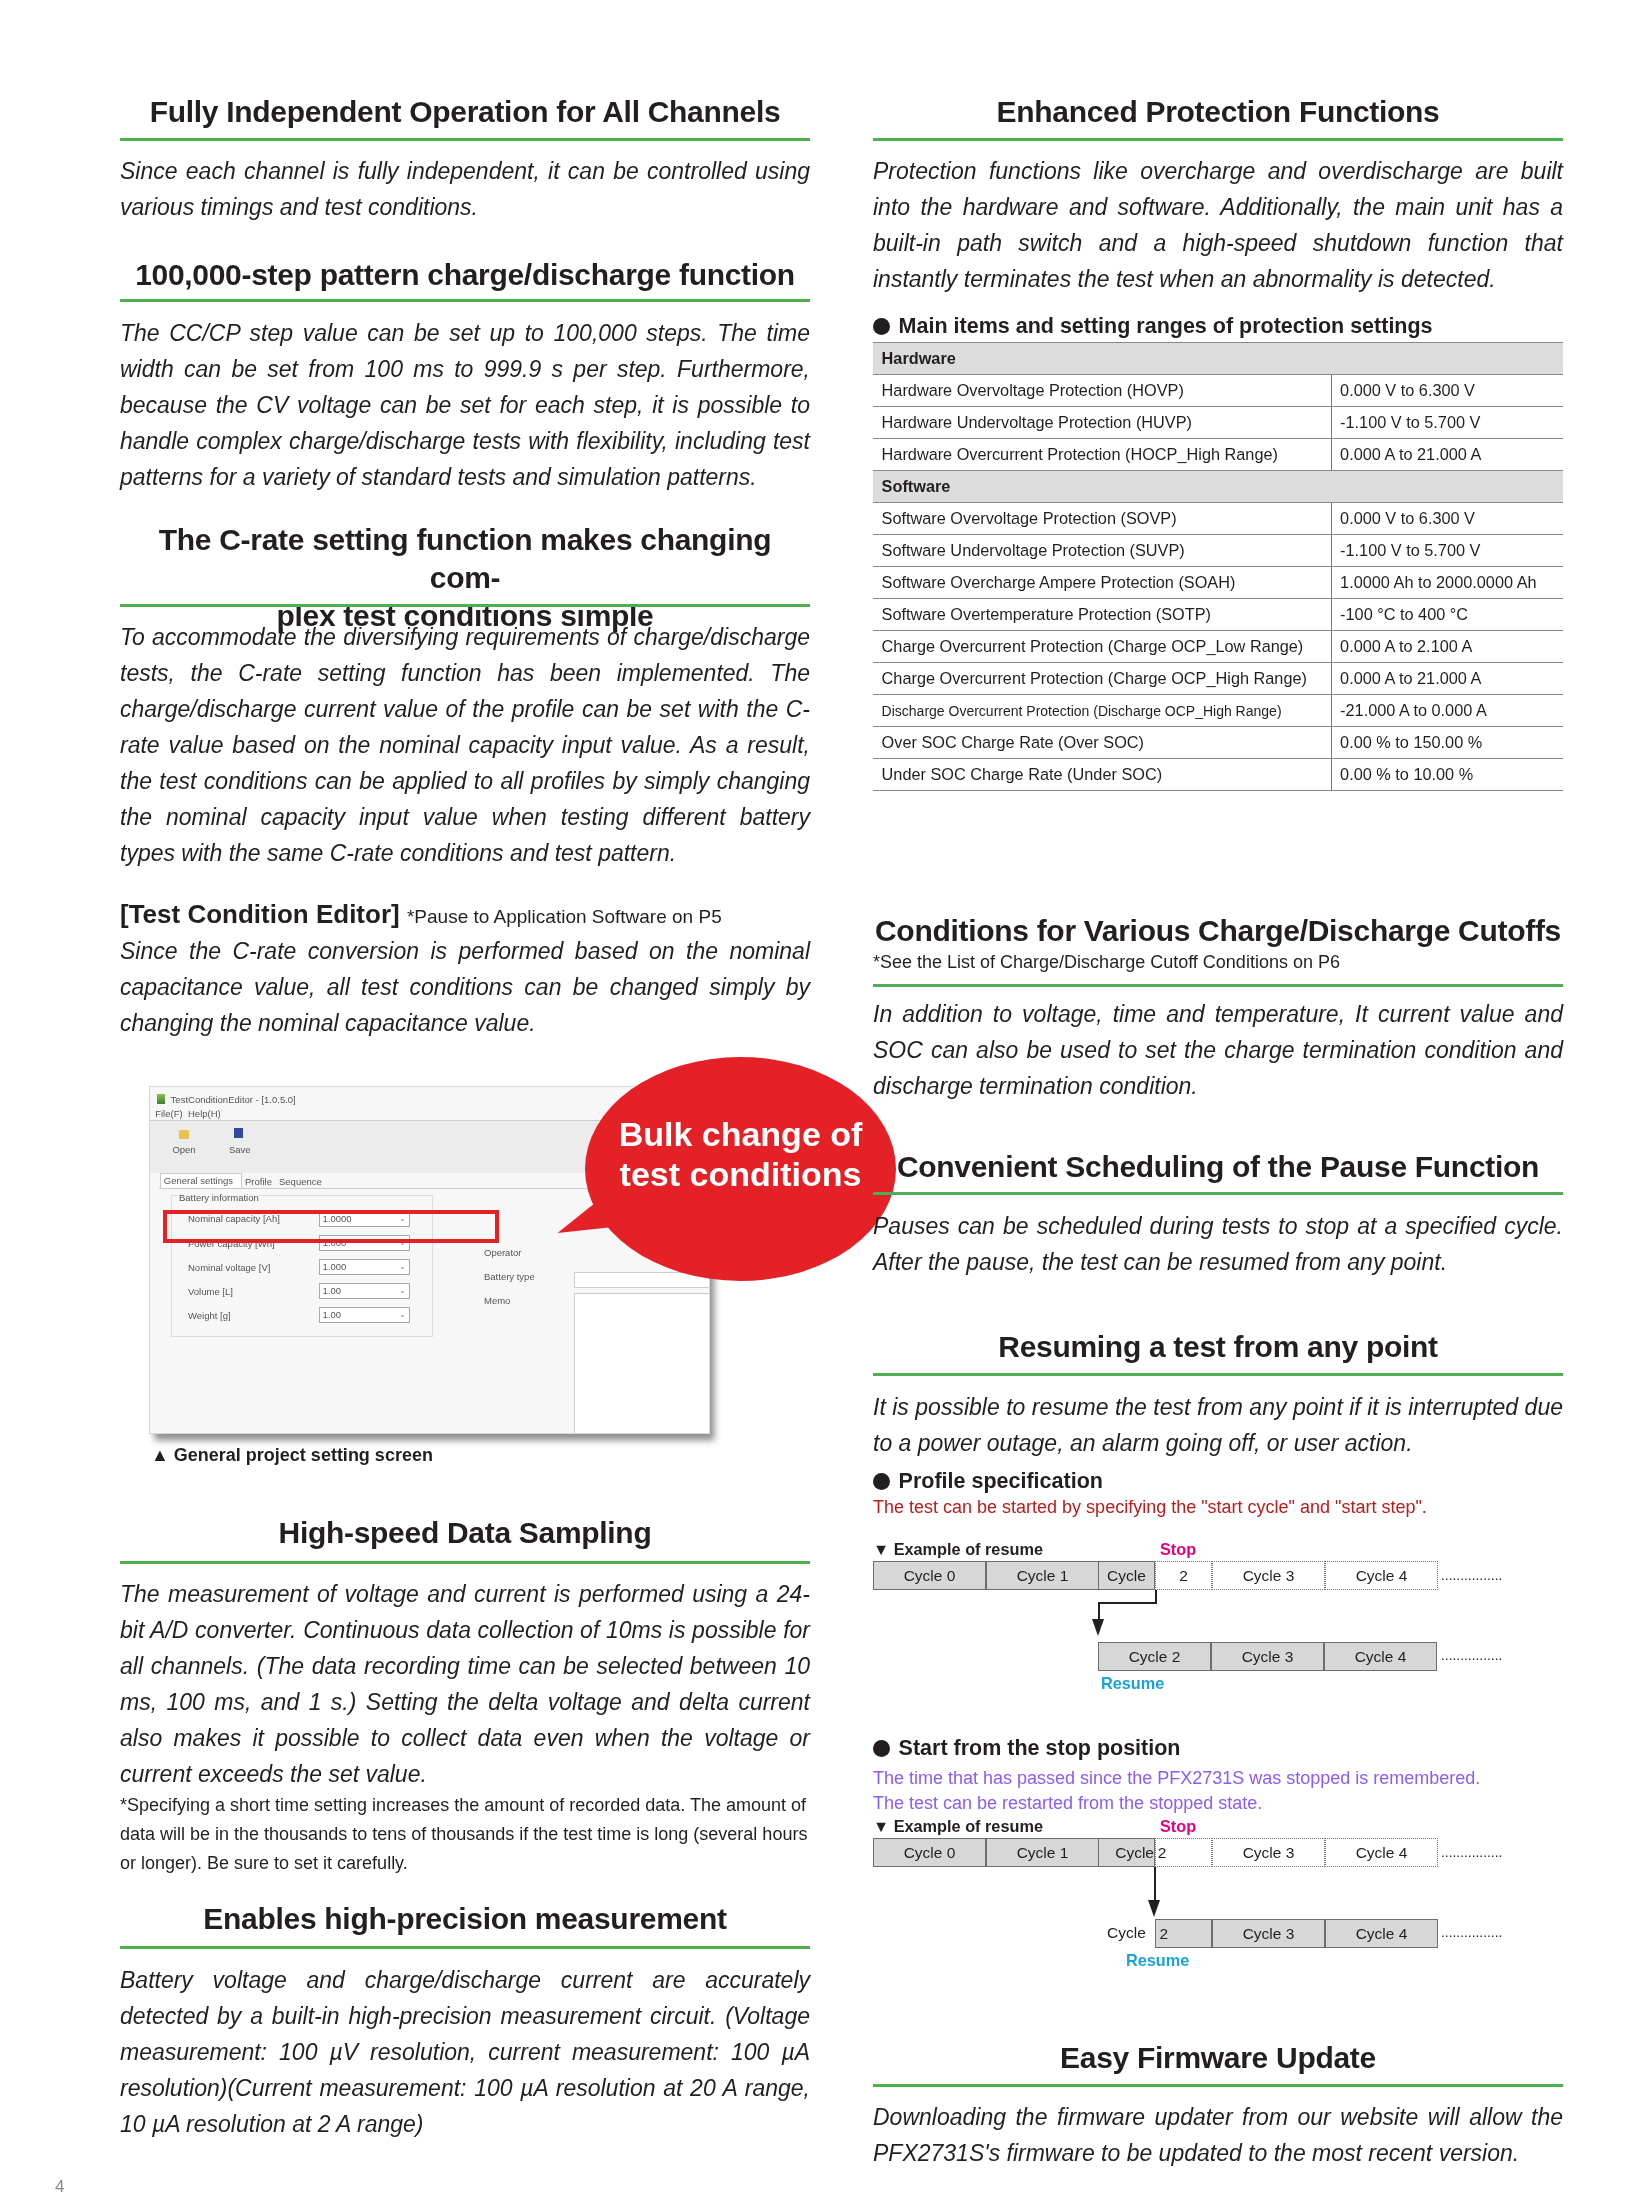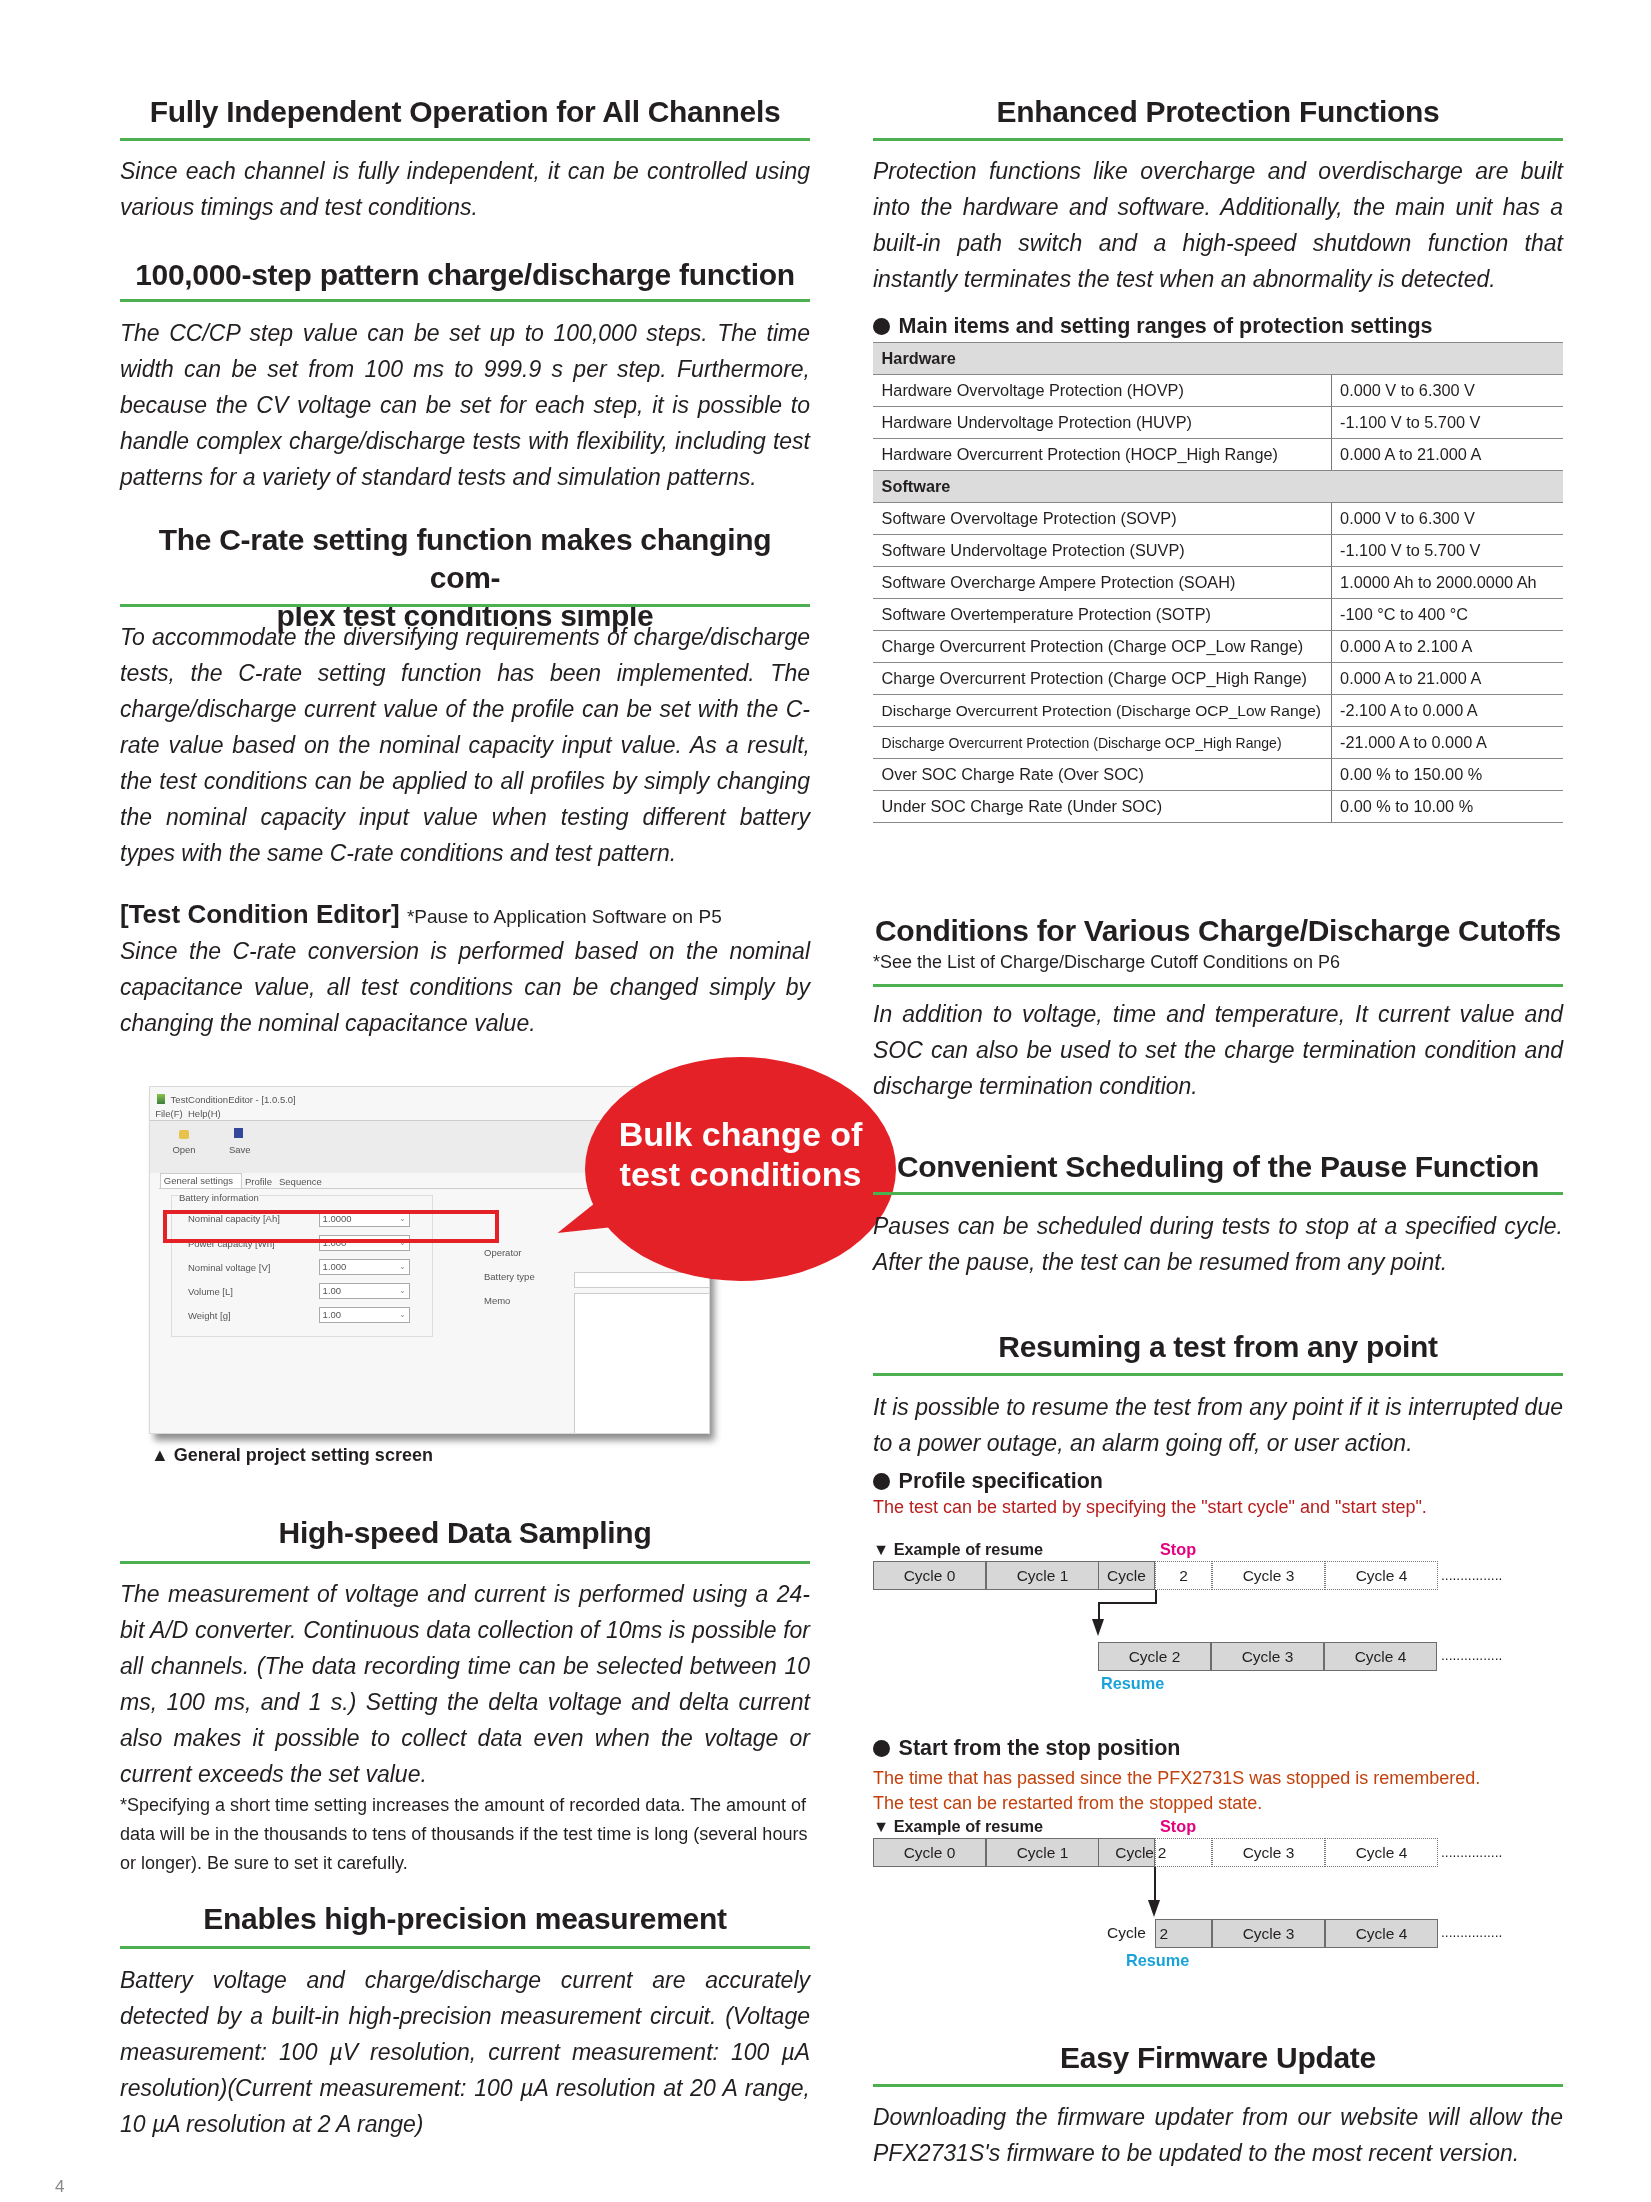--- a/index.html
+++ b/index.html
@@ -193,24 +193,20 @@
           <td>Software Overtemperature Protection (SOTP)</td>
           <td class="v">-100 °C to 400 °C</td>
         </tr>
     <tr>
           <td>Charge Overcurrent Protection (Charge OCP_Low Range)</td>
           <td class="v">0.000 A to 2.100 A</td>
         </tr>
     <tr>
           <td>Charge Overcurrent Protection (Charge OCP_High Range)</td>
           <td class="v">0.000 A to 21.000 A</td>
-        </tr>
-    <tr>
-          <td style="font-size:15.5px">Discharge Overcurrent Protection (Discharge OCP_Low Range)</td>
-          <td class="v">-2.100 A to 0.000 A</td>
         </tr>
     <tr>
           <td style="font-size:14px">Discharge Overcurrent Protection (Discharge OCP_High Range)</td>
           <td class="v">-21.000 A to 0.000 A</td>
         </tr>
     <tr>
           <td>Over SOC Charge Rate (Over SOC)</td>
           <td class="v">0.00 % to 150.00 %</td>
         </tr>
     <tr>
@@ -255,21 +251,21 @@
     <div class="cell" style="left:225px; top:102px; width:113px;">Cycle 2</div>
     <div class="cell" style="left:338px; top:102px; width:113px;">Cycle 3</div>
     <div class="cell" style="left:451px; top:102px; width:113px;">Cycle 4</div>
     <span class="dots" style="left:568px; top:108px;">................</span>
     <span class="resume" style="left:228px; top:134px;">Resume</span>
   </div>
 
   <div class="bullet-h" style="top:1735px">
     <span class="dot"></span><span>Start from the stop position</span>
   </div>
-  <div class="abs" style="left:0; top:1766px; font-size:18px; color:#c2410c; line-height:25px;">
+  <div class="abs" style="left:0; top:1766px; font-size:18px; color:#8b5cf6; line-height:25px;">
     <span>The time that has passed since the PFX2731S was stopped is remembered.</span><br>
     <span>The test can be restarted from the stopped state.</span>
   </div>
 
   <div class="diagram" style="top:1817px; height:172px;">
     <span class="dg-label" style="left:0; top:0;">▼ Example of resume</span>
     <span class="stop" style="left:287px; top:0;">Stop</span>
     <div class="cell" style="left:0; top:20.6px; width:113px;">Cycle 0</div>
     <div class="cell" style="left:113px; top:20.6px; width:113px;">Cycle 1</div>
     <div class="cell" style="left:225px; top:20.6px; width:57px; text-align:right; padding-right:0;">Cycle</div>

